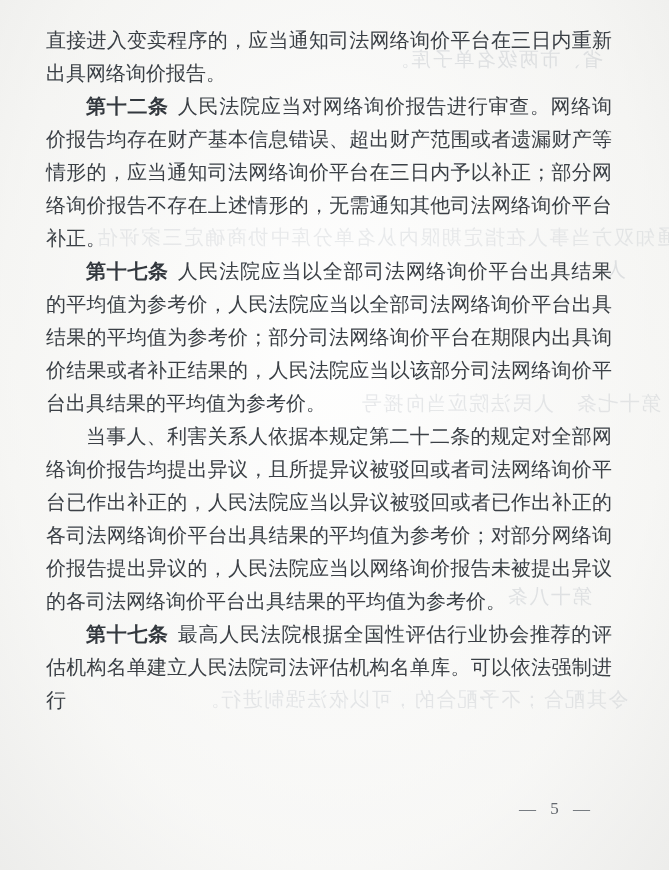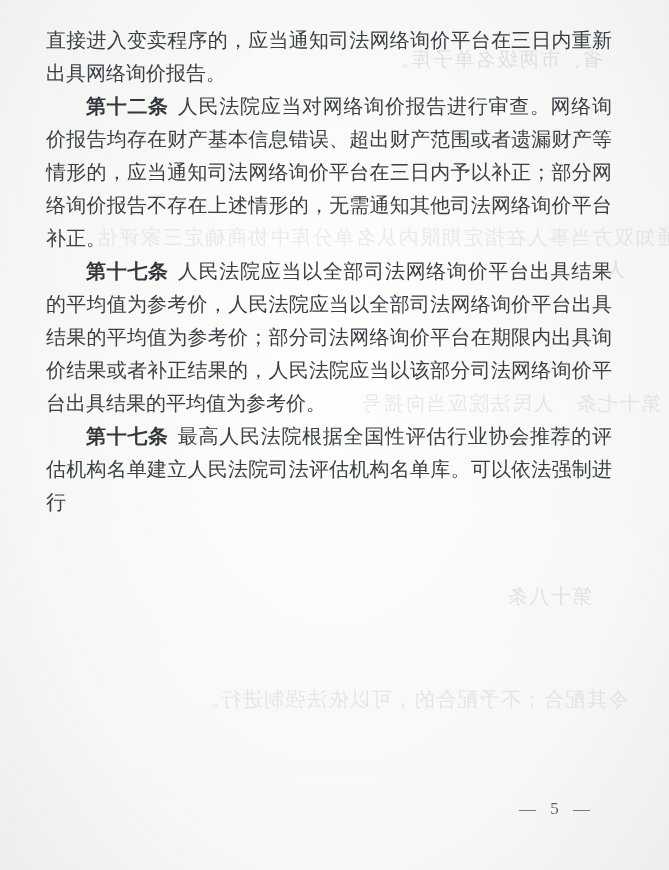--- a/index.html
+++ b/index.html
@@ -65,19 +65,22 @@
     <p>
       <span>直接进入变卖程序的，应当通知司法网络询价平台在三日内重新出具网络询价报告。</span>
     </p>
     <p class="indent">
       <span class="heading">第十二条</span><span>人民法院应当对网络询价报告进行审查。网络询价报告均存在财产基本信息错误、超出财产范围或者遗漏财产等情形的，应当通知司法网络询价平台在三日内予以补正；部分网络询价报告不存在上述情形的，无需通知其他司法网络询价平台补正。</span>
     </p>
     <p class="indent">
       <span class="heading">第十七条</span><span>人民法院应当以全部司法网络询价平台出具结果的平均值为参考价，人民法院应当以全部司法网络询价平台出具结果的平均值为参考价；部分司法网络询价平台在期限内出具询价结果或者补正结果的，人民法院应当以该部分司法网络询价平台出具结果的平均值为参考价。</span>
     </p>
     <p class="indent">
+      <span>当事人、利害关系人依据本规定第二十二条的规定对全部网络询价报告均提出异议，且所提异议被驳回或者司法网络询价平台已作出补正的，人民法院应当以异议被驳回或者已作出补正的各司法网络询价平台出具结果的平均值为参考价；对部分网络询价报告提出异议的，人民法院应当以网络询价报告未被提出异议的各司法网络询价平台出具结果的平均值为参考价。</span>
+    </p>
+    <p class="indent">
       <span class="heading">第十七条</span><span>最高人民法院根据全国性评估行业协会推荐的评估机构名单建立人民法院司法评估机构名单库。可以依法强制进行</span>
     </p>
   </div>
 
   <div class="page-num">— 5 —</div>
 
 </div>
 
 </body></html>

